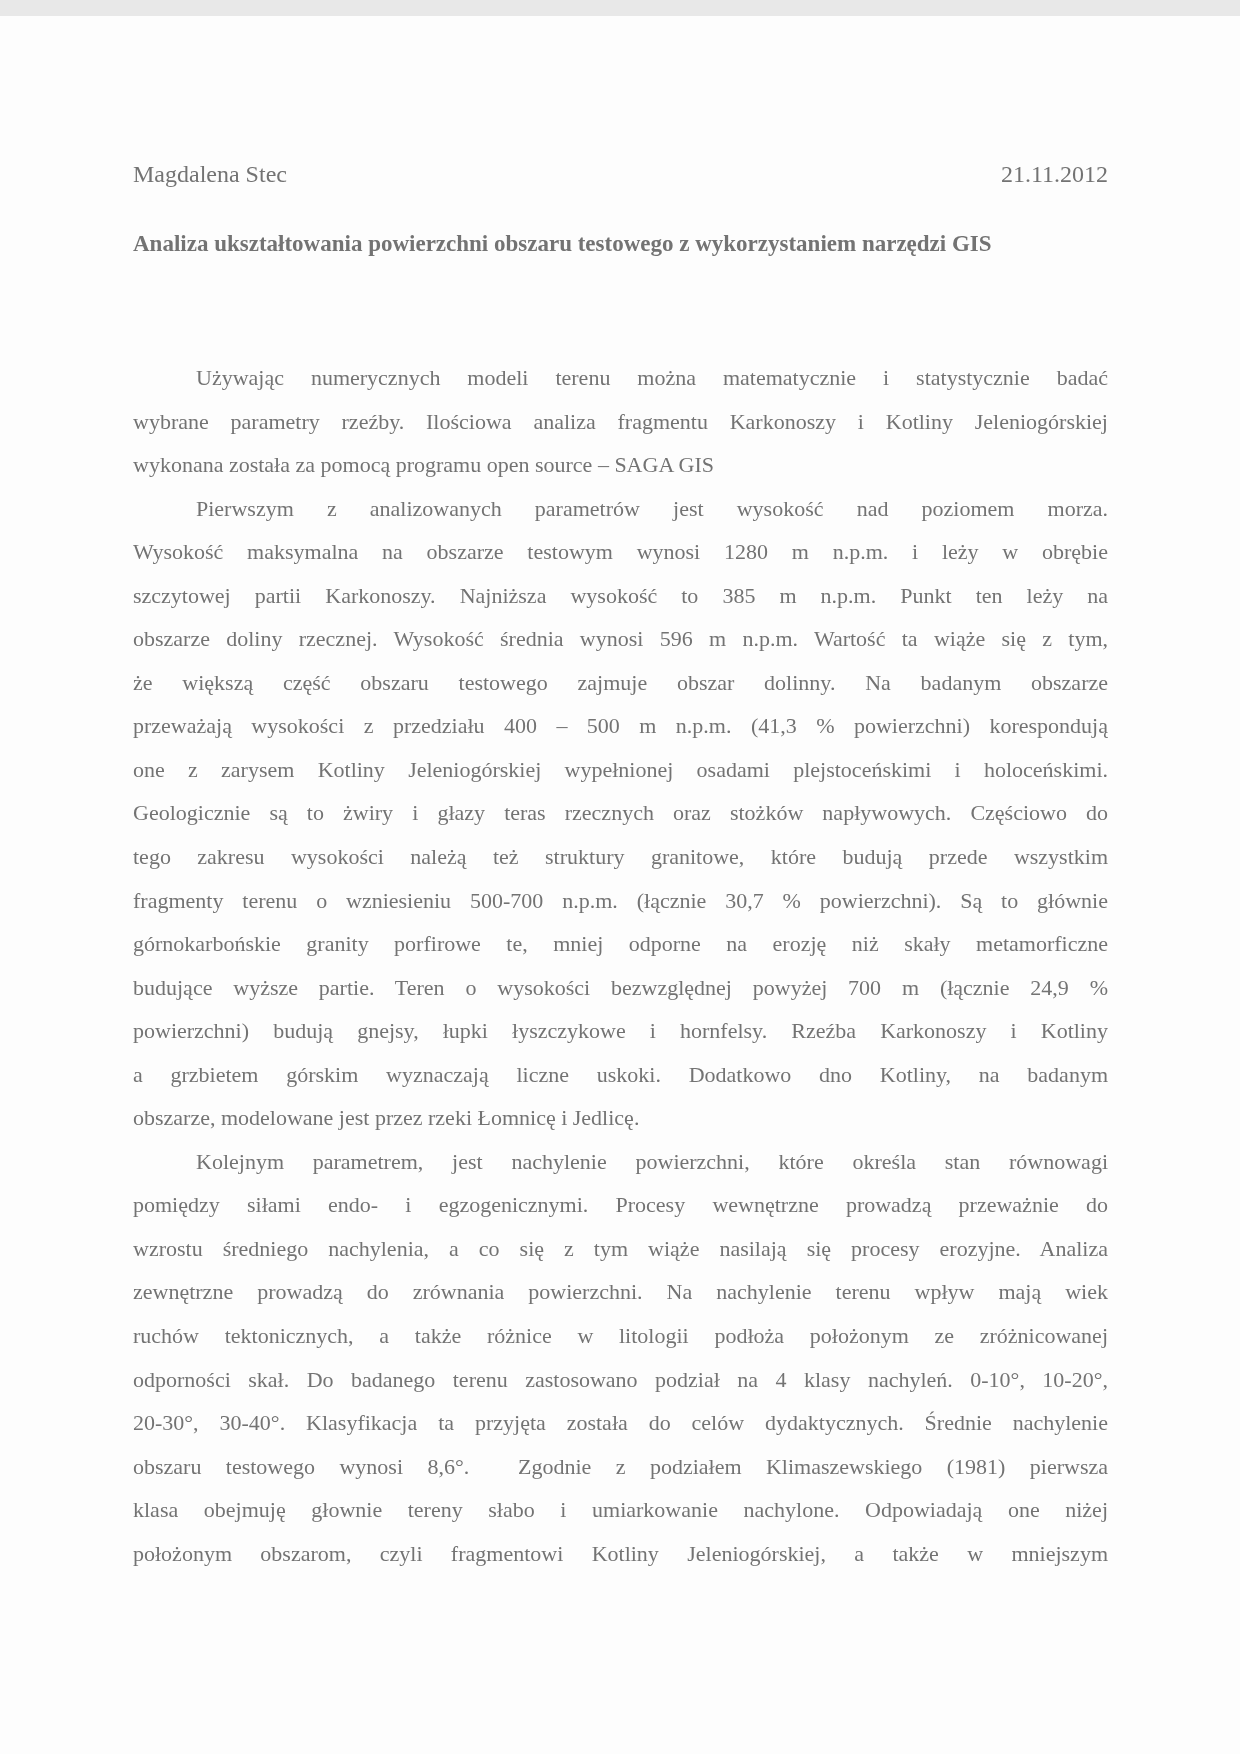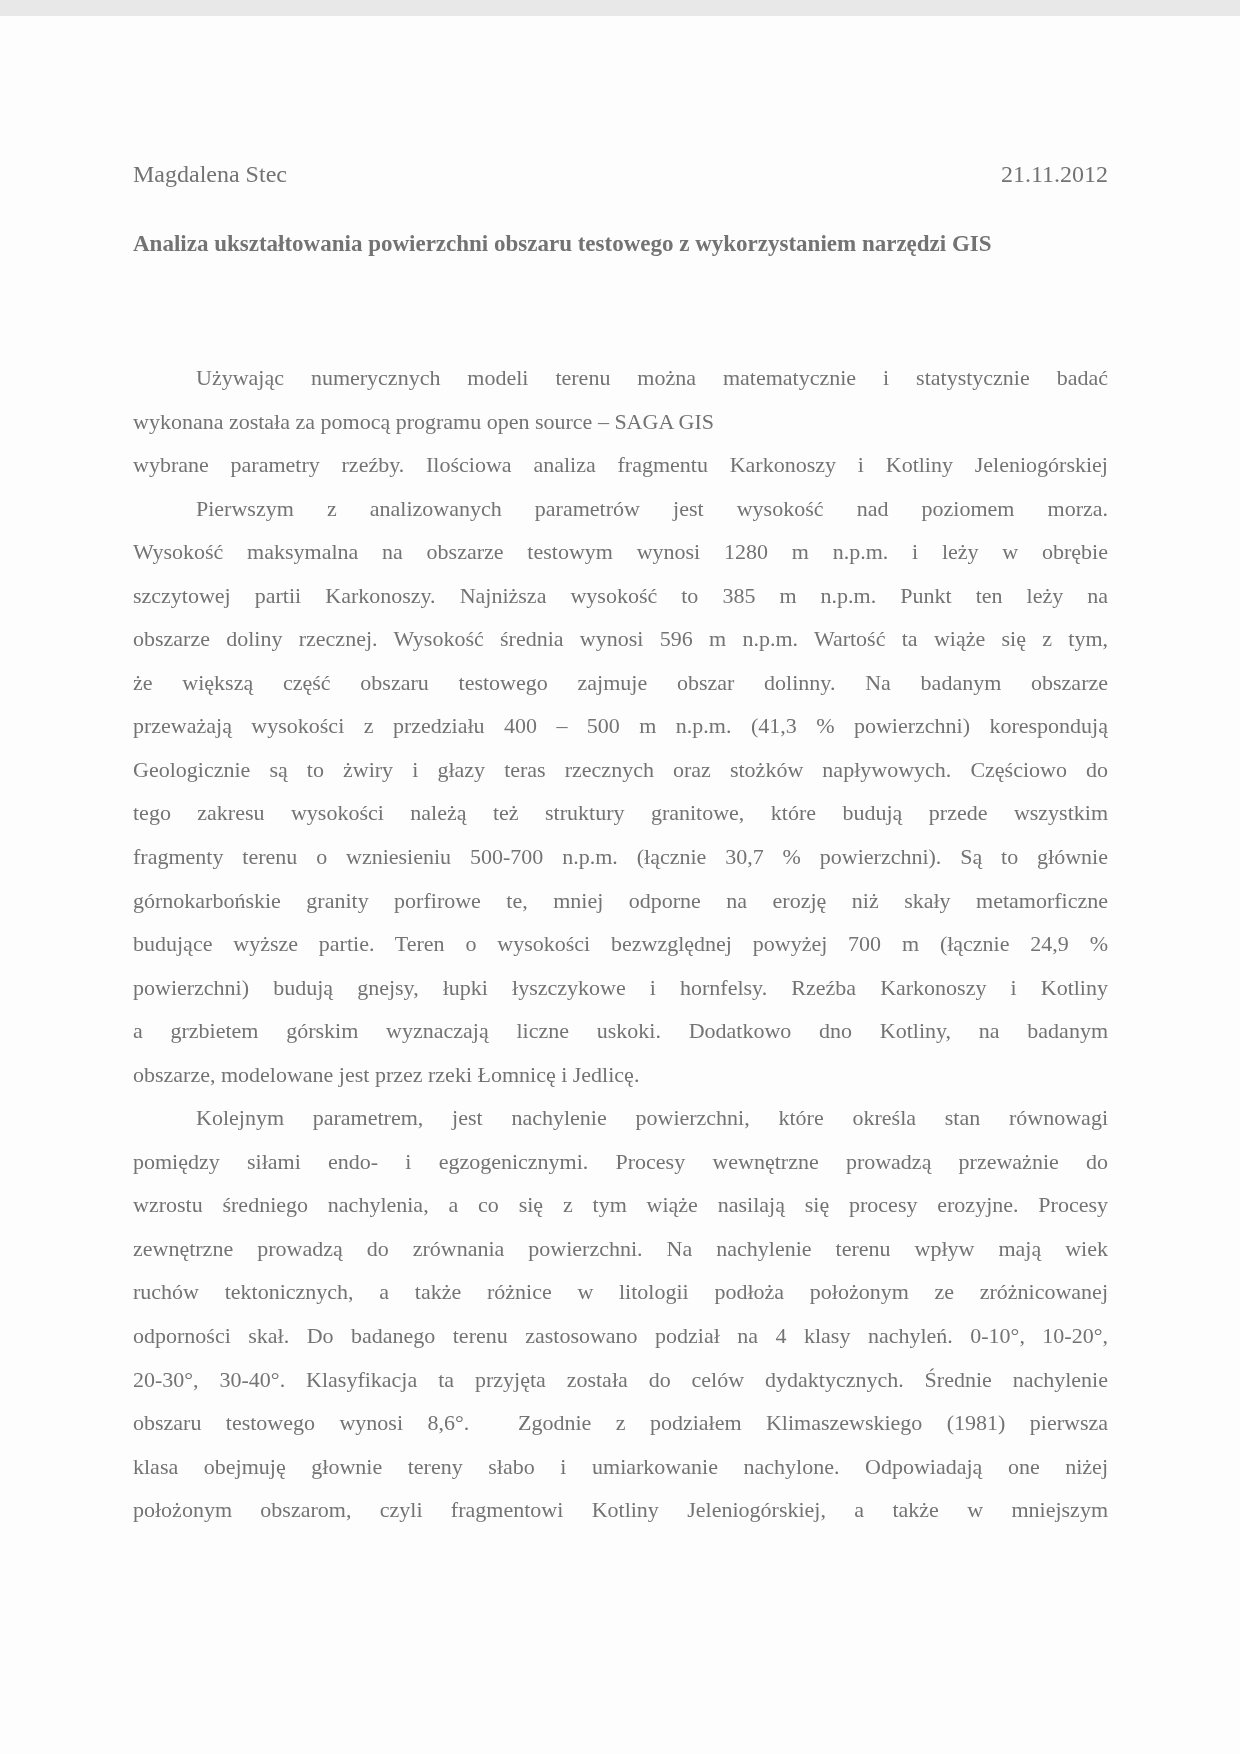--- a/index.html
+++ b/index.html
@@ -66,39 +66,40 @@
 <body>
 
 <div class="page">
   <div class="header-row">
     <span>Magdalena Stec</span>
     <span>21.11.2012</span>
   </div>
   <h1 class="doc-title">Analiza ukształtowania powierzchni obszaru testowego z wykorzystaniem narzędzi GIS</h1>
   <div class="doc-body">
       <div class="line first justify">Używając numerycznych modeli terenu można matematycznie i statystycznie badać</div>
+      <div class="line justify">wybrane parametry rzeźby. Ilościowa analiza fragmentu Karkonoszy i Kotliny Jeleniogórskiej</div>
       <div class="line">wykonana została za pomocą programu open source – SAGA GIS</div>
-      <div class="line justify">wybrane parametry rzeźby. Ilościowa analiza fragmentu Karkonoszy i Kotliny Jeleniogórskiej</div>
       <div class="line first justify">Pierwszym z analizowanych parametrów jest wysokość nad poziomem morza.</div>
       <div class="line justify">Wysokość maksymalna na obszarze testowym wynosi 1280 m n.p.m. i leży w obrębie</div>
       <div class="line justify">szczytowej partii Karkonoszy. Najniższa wysokość to 385 m n.p.m. Punkt ten leży na</div>
       <div class="line justify">obszarze doliny rzecznej. Wysokość średnia wynosi 596 m n.p.m. Wartość ta wiąże się z tym,</div>
       <div class="line justify">że większą część obszaru testowego zajmuje obszar dolinny. Na badanym obszarze</div>
       <div class="line justify">przeważają wysokości z przedziału 400 – 500 m n.p.m. (41,3 % powierzchni) korespondują</div>
+      <div class="line justify">one z zarysem Kotliny Jeleniogórskiej wypełnionej osadami plejstoceńskimi i holoceńskimi.</div>
       <div class="line justify">Geologicznie są to żwiry i głazy teras rzecznych oraz stożków napływowych. Częściowo do</div>
       <div class="line justify">tego zakresu wysokości należą też struktury granitowe, które budują przede wszystkim</div>
       <div class="line justify">fragmenty terenu o wzniesieniu 500-700 n.p.m. (łącznie 30,7 % powierzchni). Są to głównie</div>
       <div class="line justify">górnokarbońskie granity porfirowe te, mniej odporne na erozję niż skały metamorficzne</div>
       <div class="line justify">budujące wyższe partie. Teren o wysokości bezwzględnej powyżej 700 m (łącznie 24,9 %</div>
       <div class="line justify">powierzchni) budują gnejsy, łupki łyszczykowe i hornfelsy. Rzeźba Karkonoszy i Kotliny</div>
       <div class="line justify">a grzbietem górskim wyznaczają liczne uskoki. Dodatkowo dno Kotliny, na badanym</div>
       <div class="line">obszarze, modelowane jest przez rzeki Łomnicę i Jedlicę.</div>
       <div class="line first justify">Kolejnym parametrem, jest nachylenie powierzchni, które określa stan równowagi</div>
       <div class="line justify">pomiędzy siłami endo- i egzogenicznymi. Procesy wewnętrzne prowadzą przeważnie do</div>
-      <div class="line justify">wzrostu średniego nachylenia, a co się z tym wiąże nasilają się procesy erozyjne. Procesy</div>
+      <div class="line justify">wzrostu średniego nachylenia, a co się z tym wiąże nasilają się procesy erozyjne. Analiza</div>
       <div class="line justify">zewnętrzne prowadzą do zrównania powierzchni. Na nachylenie terenu wpływ mają wiek</div>
       <div class="line justify">ruchów tektonicznych, a także różnice w litologii podłoża położonym ze zróżnicowanej</div>
       <div class="line justify">odporności skał. Do badanego terenu zastosowano podział na 4 klasy nachyleń. 0-10°, 10-20°,</div>
       <div class="line justify">20-30°, 30-40°. Klasyfikacja ta przyjęta została do celów dydaktycznych. Średnie nachylenie</div>
       <div class="line justify">obszaru testowego wynosi 8,6°.&nbsp; Zgodnie z podziałem Klimaszewskiego (1981) pierwsza</div>
       <div class="line justify">klasa obejmuję głownie tereny słabo i umiarkowanie nachylone. Odpowiadają one niżej</div>
       <div class="line justify">położonym obszarom, czyli fragmentowi Kotliny Jeleniogórskiej, a także w mniejszym</div>
     </div>
 </div>
 

